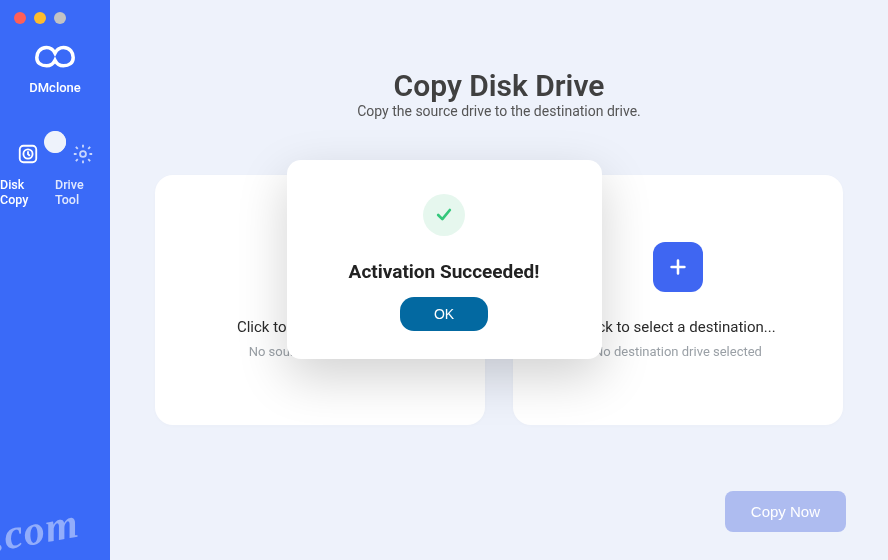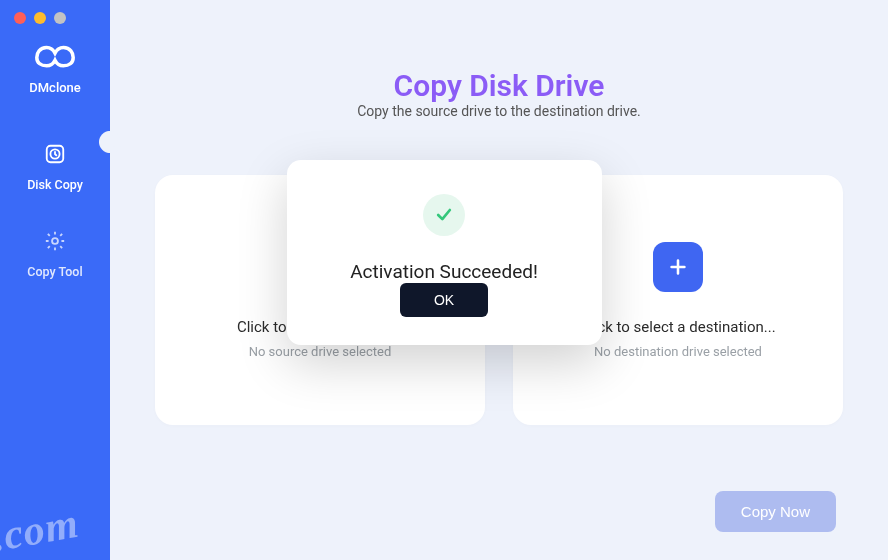--- a/index.html
+++ b/index.html
@@ -17,21 +17,21 @@
     .tl.green { background: #c3c3c3; }
     
     .sidebar {
       width: 110px; height: 560px; background: #3a6af8; padding-top: 42px;
       display: flex; flex-direction: column; align-items: center; position: relative;
       color: #fff;
     }
     .brand { display: flex; flex-direction: column; align-items: center; margin-bottom: 28px; }
     .brand-logo { width: 42px; height: 28px; margin-bottom: 10px; }
     .brand-name { font-size: 13px; font-weight: 500; }
-    .nav { width: 100%; display: flex; flex-direction: column; align-items: center; }
+    .nav { width: 100%; display: flex; flex-direction: row; align-items: center; }
     .nav-item {
       width: 100%; display: flex; flex-direction: column; align-items: center;
       padding: 18px 0 18px; cursor: pointer; position: relative; opacity: 0.85;
     }
     .nav-item.active { opacity: 1; }
     .nav-item .icon-slot { width: 26px; height: 26px; display: flex; align-items: center; justify-content: center; margin-bottom: 10px; }
     .nav-item .label { font-size: 12.5px; font-weight: 500; }
     .nav-item.active::after {
       content: ""; position: absolute; right: -1px; top: 10px; width: 22px; height: 22px;
       background: #eef2fb; border-radius: 50%;
@@ -42,55 +42,55 @@
       content: ""; position: absolute; right: -11px; top: 8px;
       width: 22px; height: 22px; background: #eef2fb; border-radius: 50%;
     }
     .watermark {
       position: absolute; left: -8px; bottom: 6px; font-size: 42px; font-style: italic;
       font-weight: 700; color: rgba(255,255,255,0.45); transform: rotate(-10deg);
       font-family: Georgia, 'Times New Roman', serif; letter-spacing: 1px;
     }
     
     .main { flex: 1; height: 560px; padding: 48px 40px 0; position: relative; }
-    .page-title { text-align: center; font-size: 30px; font-weight: 600; color: #8b5cf6; margin-top: 20px; }
+    .page-title { text-align: center; font-size: 30px; font-weight: 600; color: #404040; margin-top: 20px; }
     .page-sub { text-align: center; font-size: 14px; color: #555; margin-top: 0; }
     .cards { display: flex; gap: 28px; justify-content: center; margin-top: 56px; }
     .card {
       width: 330px; height: 250px; background: #fff; border-radius: 18px;
       display: flex; flex-direction: column; align-items: center; justify-content: center;
       box-shadow: 0 1px 4px rgba(0,0,0,0.02);
     }
     .plus-btn {
       width: 50px; height: 50px; border-radius: 12px; background: #3f66f2;
       display: flex; align-items: center; justify-content: center; margin-bottom: 26px;
       cursor: pointer;
     }
     .card-text1 { font-size: 15px; color: #2b2b2b; margin-bottom: 8px; }
     .card-text2 { font-size: 13px; color: #9aa0a6; }
     .copy-now {
-      position: absolute; right: 52px; bottom: 28px;
+      position: absolute; right: 42px; bottom: 28px;
       background: #aebcf0; color: #fff; font-size: 15px; font-weight: 500;
       padding: 12px 26px; border-radius: 8px; border: none; cursor: default;
     }
     
     .modal-backdrop { position: absolute; inset: 0; display: flex; align-items: flex-start; justify-content: center; pointer-events: none; }
     .modal {
       margin-top: 160px; width: 315px; background: #fff; border-radius: 14px;
       box-shadow: 0 18px 50px rgba(0,0,0,0.18); padding: 34px 28px 28px; text-align: center;
       pointer-events: auto;
     }
     .modal .check-circle {
       width: 42px; height: 42px; border-radius: 50%; background: #e6f7ee;
       display: flex; align-items: center; justify-content: center; margin: 0 auto 24px;
     }
-    .modal-title { font-size: 19px; font-weight: 400; color: #222; }
+    .modal-title { font-size: 19px; font-weight: 700; color: #222; margin-bottom: 14px; }
     .modal-message { font-size: 13px; color: #666; line-height: 1.5; margin-bottom: 24px; white-space: pre-line; }
     .modal-ok {
-      background: #0f172a; color: #fff; border: none; border-radius: 6px;
+      background: #0369a1; color: #fff; border: none; border-radius: 14px;
       padding: 9px 34px; font-size: 14px; font-weight: 500; cursor: pointer;
     }
   </style>
 </head>
 <body>
 
 <div class="window">
   <div class="traffic">
     <div class="tl red"></div>
     <div class="tl yellow"></div>
@@ -115,21 +115,21 @@
         </span>
         <span class="label">Disk Copy</span>
       </div>
       <div class="nav-item">
         <span class="icon-slot">
           <svg width="22" height="22" viewBox="0 0 24 24" fill="none" stroke="rgba(255,255,255,0.85)" stroke-width="2">
             <circle cx="12" cy="12" r="3.2"></circle>
             <path d="M12 2v3M12 19v3M4.2 4.2l2.1 2.1M17.7 17.7l2.1 2.1M2 12h3M19 12h3M4.2 19.8l2.1-2.1M17.7 6.3l2.1-2.1"></path>
           </svg>
         </span>
-        <span class="label">Copy Tool</span>
+        <span class="label">Drive Tool</span>
       </div>
     </nav>
     <div class="watermark">.com</div>
   </aside>
 
   <main class="main">
     <h1 class="page-title">Copy Disk Drive</h1>
     <p class="page-sub">Copy the source drive to the destination drive.</p>
 
     <div class="cards">

